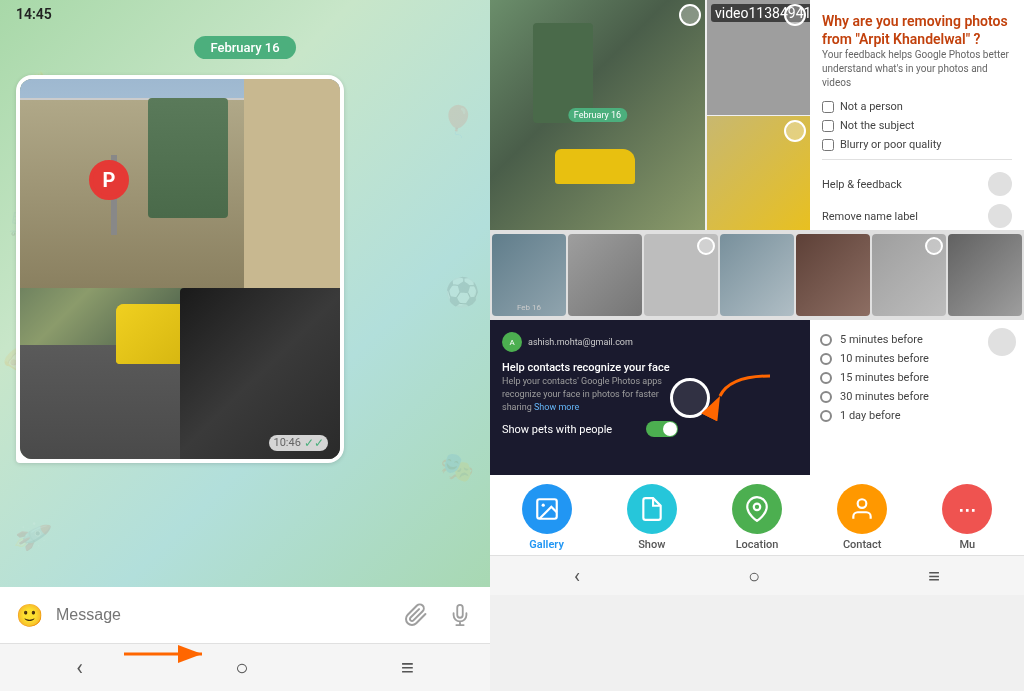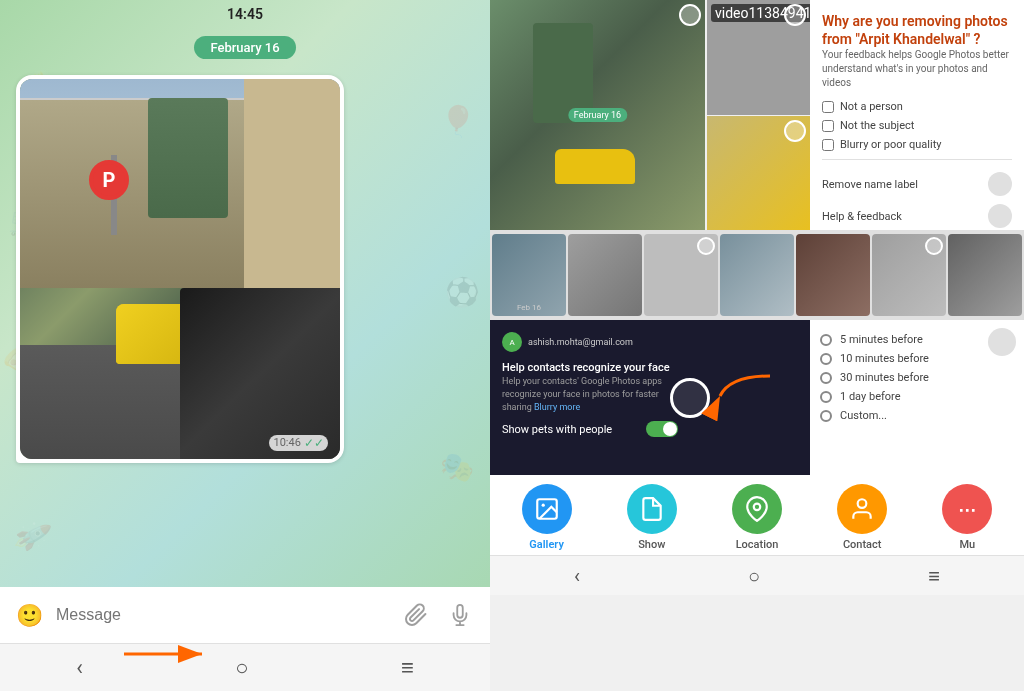--- a/index.html
+++ b/index.html
@@ -17,21 +17,21 @@
       height: 691px;
       background: linear-gradient(135deg, #a8d8a8 0%, #c8e6c9 30%, #b2dfdb 60%, #a5d6a7 100%);
       position: relative;
       display: flex;
       flex-direction: column;
     }
 
     
     .status-bar {
       display: flex;
-      justify-content: center;
+      justify-content: flex-start;
       align-items: center;
       padding: 4px 16px;
       height: 28px;
       position: relative;
       z-index: 10;
     }
 
     .status-bar-time {
       font-size: 14px;
       font-weight: 600;
@@ -719,25 +719,25 @@
       <div class="feedback-option">
         <input type="checkbox" style="">
         <span>Not the subject</span>
       </div>
       <div class="feedback-option">
         <input type="checkbox" style="">
         <span>Blurry or poor quality</span>
       </div>
       <div class="feedback-divider"></div>
       <div class="feedback-action">
+        <span>Help &amp; feedback</span>
+        <div class="feedback-circle"></div>
+      </div>
+      <div class="feedback-action">
         <span>Remove name label</span>
-        <div class="feedback-circle"></div>
-      </div>
-      <div class="feedback-action">
-        <span>Help &amp; feedback</span>
         <div class="feedback-circle"></div>
       </div>
 
     </div>
   </div>
 
   <div class="thumb-row">
     <div class="thumb-item thumb-people-1">
       <div style="position:absolute;bottom:4px;left:50%;transform:translateX(-50%);font-size:8px;color:#ccc;">Feb 16</div>
     </div>
@@ -755,21 +755,21 @@
 
   <div style="display:flex;height:155px;position:relative;">
 
     <div class="face-recognition" style="flex:1;">
       <div class="face-left">
         <div class="face-user">
           <div class="face-avatar">A</div>
           <span class="face-email">ashish.mohta@gmail.com</span>
         </div>
         <div class="face-title">Help contacts recognize your face</div>
-        <div class="face-subtitle">Help your contacts' Google Photos apps recognize your face in photos for faster sharing <span class="face-learn">Blurry more</span></div>
+        <div class="face-subtitle">Help your contacts' Google Photos apps recognize your face in photos for faster sharing <span class="face-learn">Show more</span></div>
         <div class="face-pets">
           <span class="face-pets-label">Show pets with people</span>
           <div class="toggle-on">
             <div class="toggle-knob"></div>
           </div>
         </div>
       </div>
 
       <div class="face-circle"></div>
 
@@ -790,29 +790,29 @@
       <div class="reminder-option">
         <div class="radio-btn"></div>
         <span>5 minutes before</span>
       </div>
       <div class="reminder-option">
         <div class="radio-btn"></div>
         <span>10 minutes before</span>
       </div>
       <div class="reminder-option">
         <div class="radio-btn"></div>
+        <span>15 minutes before</span>
+      </div>
+      <div class="reminder-option">
+        <div class="radio-btn"></div>
         <span>30 minutes before</span>
       </div>
       <div class="reminder-option">
         <div class="radio-btn"></div>
         <span>1 day before</span>
-      </div>
-      <div class="reminder-option">
-        <div class="radio-btn"></div>
-        <span>Custom...</span>
       </div>
     </div>
   </div>
 
   <div class="gallery-nav">
     <div class="gallery-nav-item">
       <div class="nav-icon-circle nav-gallery">
         <svg width="26" height="26" viewBox="0 0 24 24" fill="white">
           <rect x="3" y="3" width="18" height="18" rx="2" fill="none" stroke="white" stroke-width="2"></rect>
           <circle cx="8.5" cy="8.5" r="1.5" fill="white"></circle>

